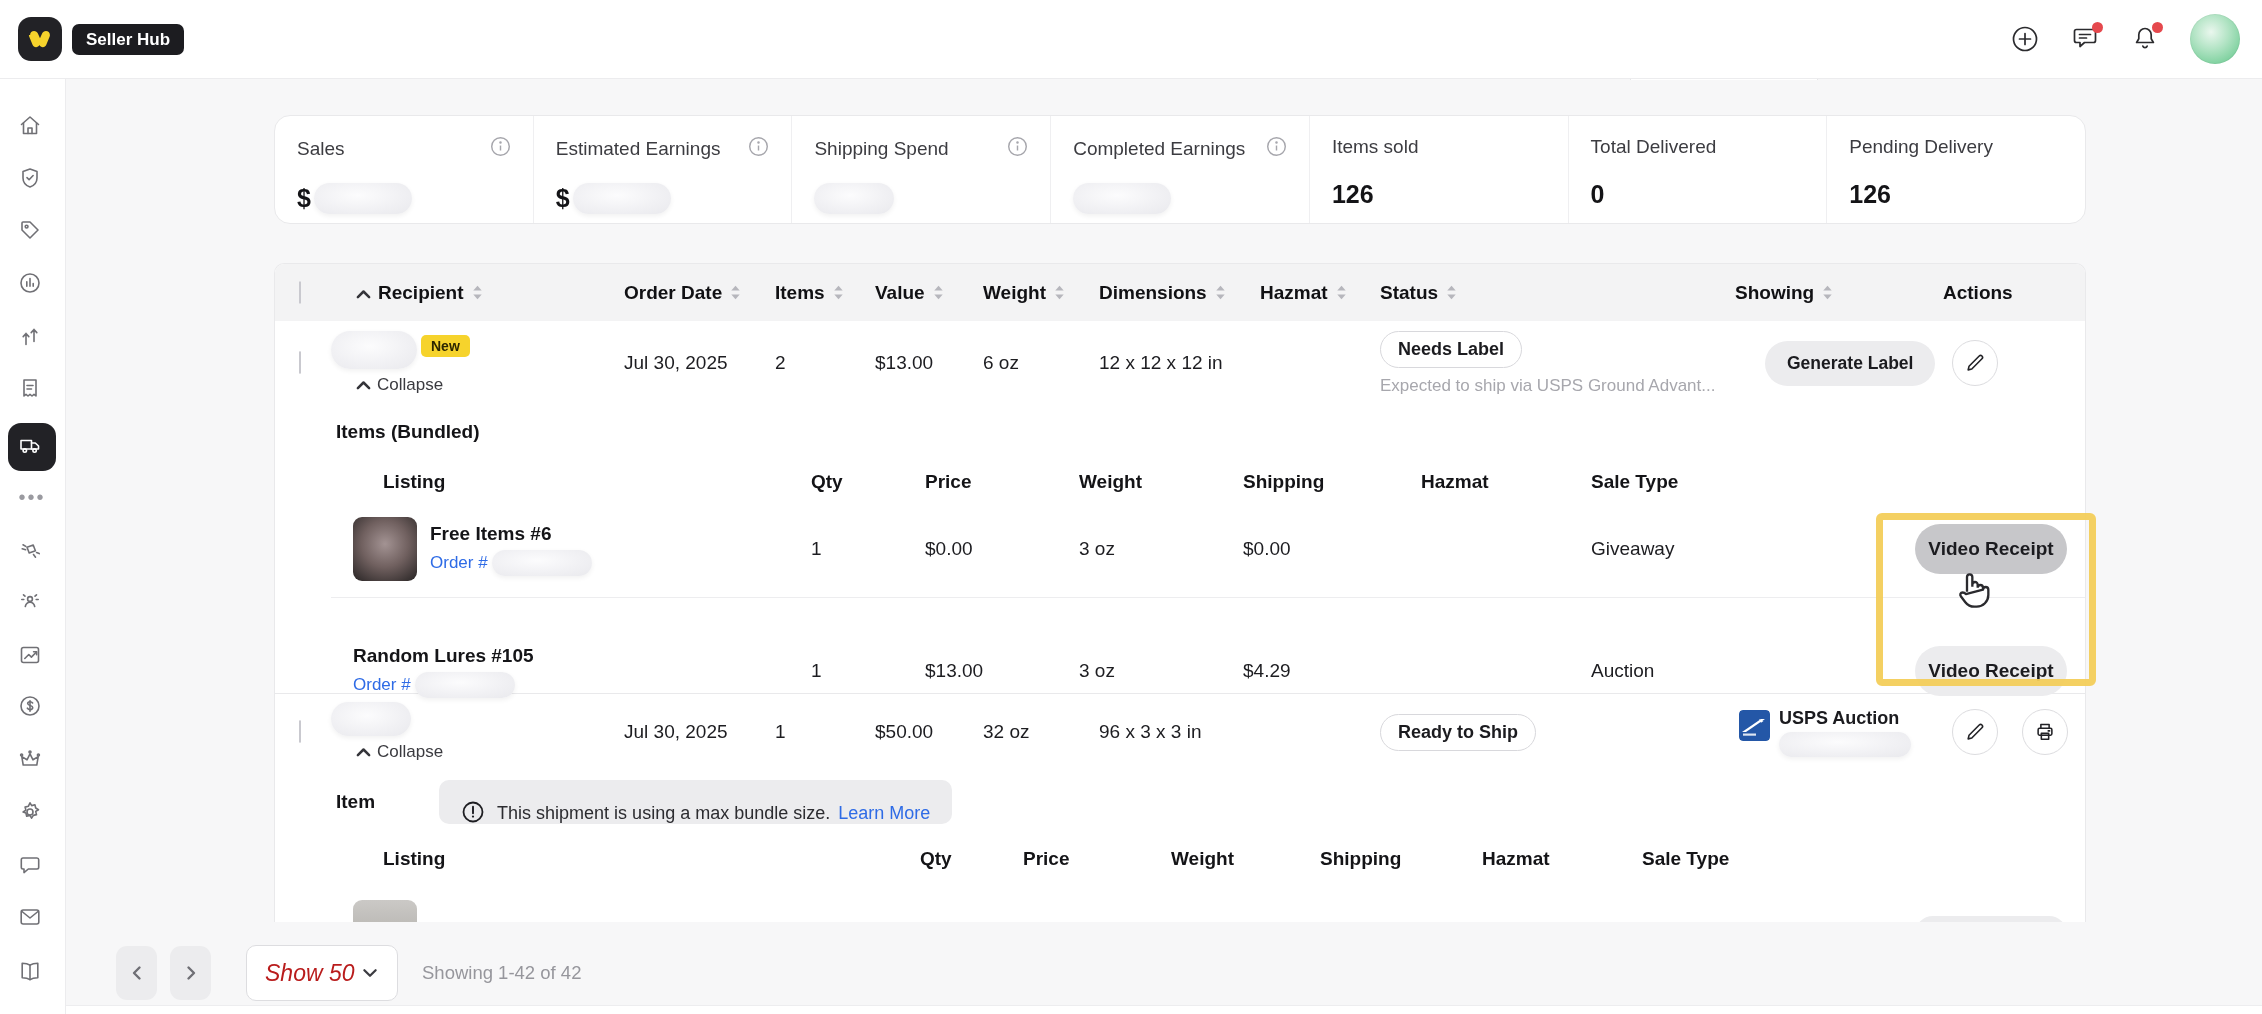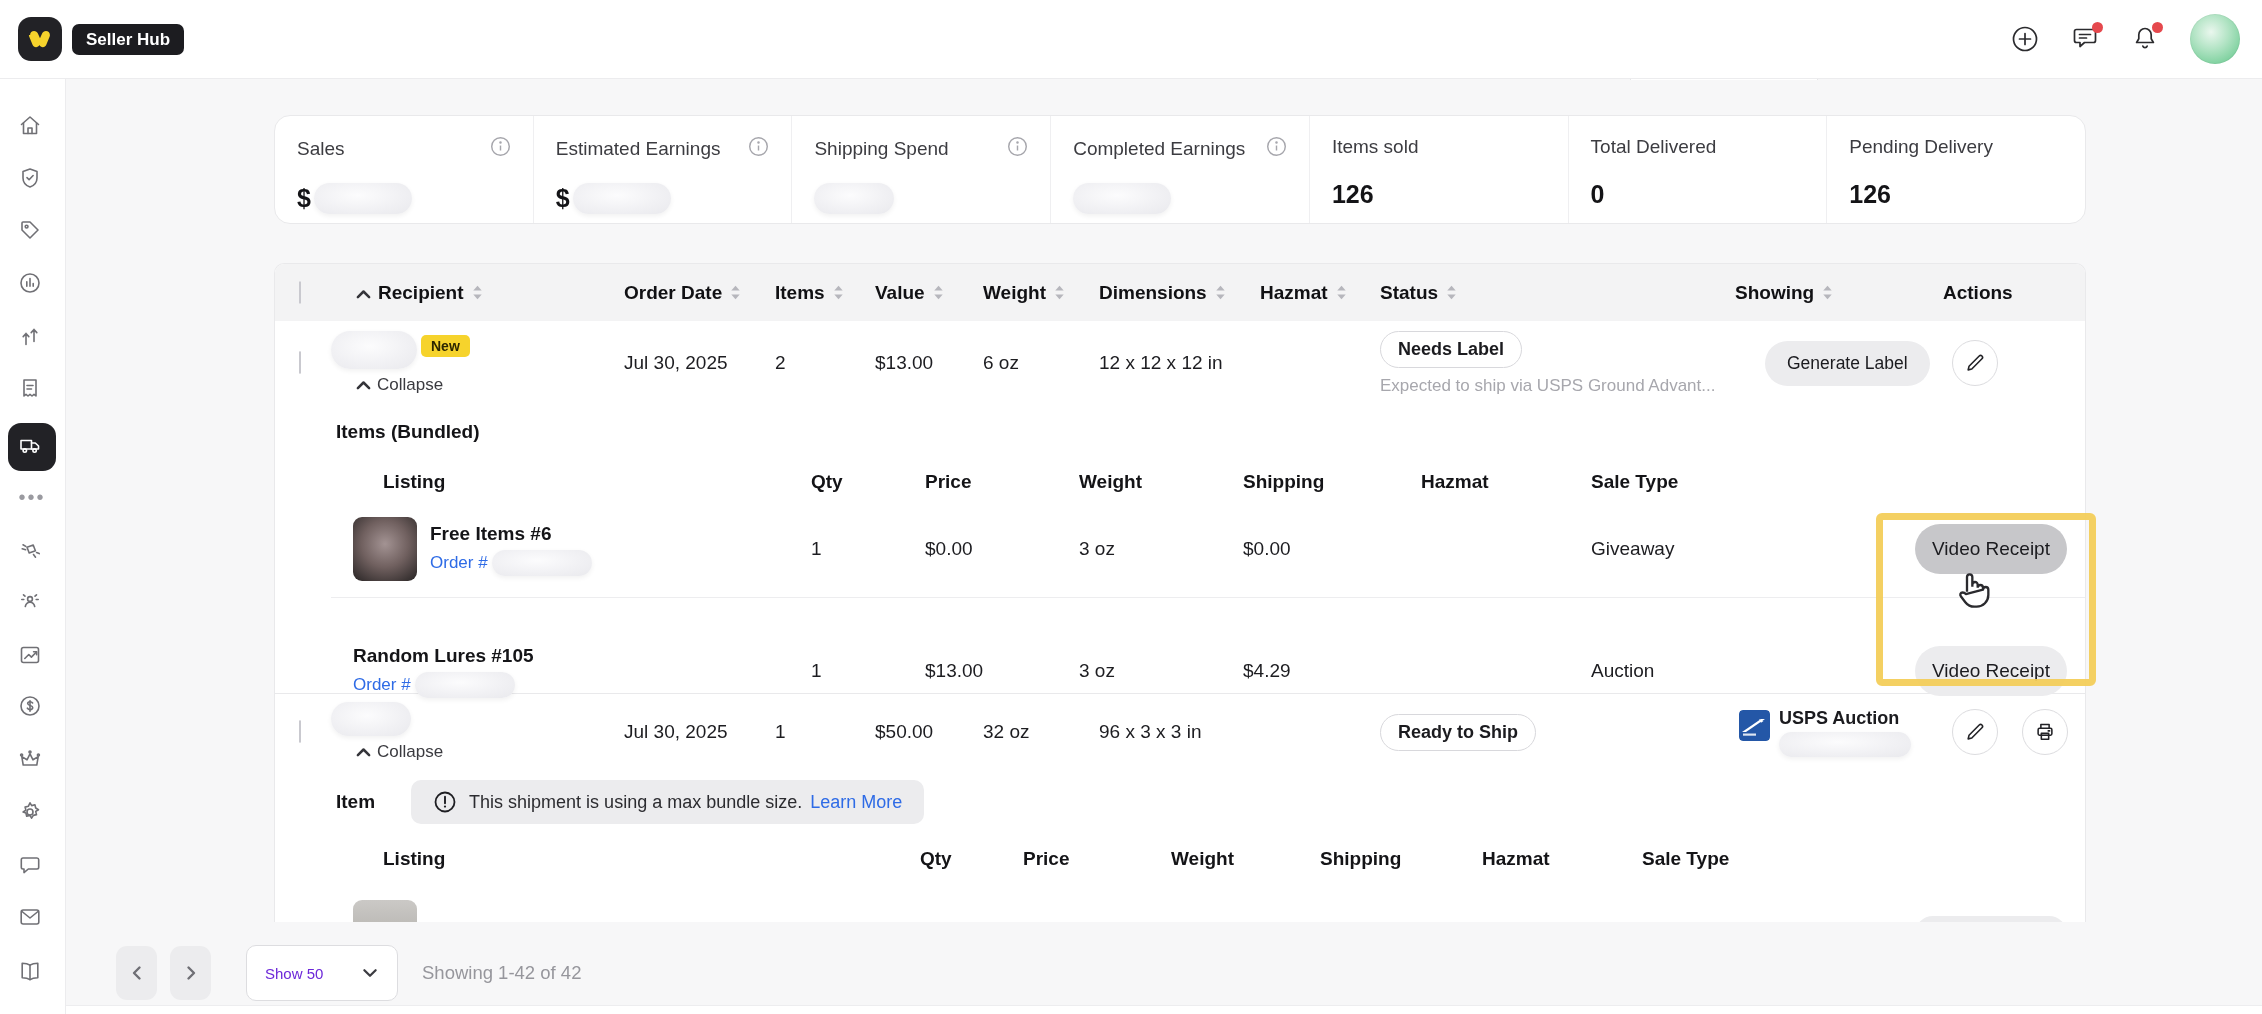--- a/index.html
+++ b/index.html
@@ -66,21 +66,21 @@
   .recip-line{display:flex;align-items:center;}
   .recip-blur{width:86px;height:38px;}
   .recip-blur.small{height:34px;width:80px;}
   .new-badge{margin-left:4px;margin-top:-8px;background:#f6d32c;color:#2c2600;font-size:14px;font-weight:700;
     padding:3px 10px;border-radius:5px;}
   .collapse{display:flex;align-items:center;gap:6px;font-size:17px;color:#3a3a3f;padding-left:25px;cursor:default;}
   .status-cell{display:flex;flex-direction:column;gap:8px;}
   .pill-badge{align-self:flex-start;border:1.5px solid #d8d8dc;border-radius:999px;background:#fff;
     padding:7px 17px;font-size:18px;font-weight:600;color:#1b1b1f;}
   .status-note{font-size:17px;color:#a7a7ad;white-space:nowrap;}
-  .btn{border:none;border-radius:999px;background:#ececee;font-family:inherit;font-size:17.5px;font-weight:400;color:#1b1b1f;
+  .btn{border:none;border-radius:999px;background:#ececee;font-family:inherit;font-size:17.5px;font-weight:700;color:#1b1b1f;
     padding:12px 22px;}
   .gen-label{margin-left:30px;white-space:nowrap;}
   .icon-btn{width:46px;height:46px;border-radius:50%;border:1.5px solid #dcdcdf;background:#fff;
     display:flex;align-items:center;justify-content:center;box-sizing:border-box;}
   .icon-btn svg{width:22px;height:22px;stroke:#222226;fill:none;stroke-width:1.7;stroke-linecap:round;stroke-linejoin:round;}
   .actions-cell{display:flex;gap:24px;padding-left:17px;}
   .usps-cell{display:flex;align-items:flex-start;gap:9px;padding-left:4px;}
   .usps-logo{width:31px;height:31px;border-radius:4px;flex:none;margin-top:2px;}
   .usps-txt{display:flex;flex-direction:column;gap:3px;}
   .usps-name{font-size:18px;font-weight:600;color:#1b1b1f;}
@@ -103,40 +103,40 @@
   .order-line{display:flex;align-items:center;gap:4px;}
   .order-link{font-size:17px;color:#2e6be6;}
   .order-blur{width:100px;height:26px;}
   .vr-btn{width:152px;height:50px;display:flex;align-items:center;justify-content:center;font-size:19px;padding:0;}
   .vr-hover{background:#c7c7ca;}
   .item-divider{height:1px;background:#ededef;margin:2px 0 1px 56px;}
 
   .bundle2{box-sizing:border-box;padding-top:10px;}
   .note-row{display:flex;align-items:center;gap:36px;padding-left:61px;}
   .note-label{font-size:19px;font-weight:700;color:#141417;}
-  .note-banner{display:flex;align-items:center;gap:12px;background:#ececee;border-radius:10px;height:44px;padding:0 22px;}
+  .note-banner{display:flex;align-items:flex-end;gap:12px;background:#ececee;border-radius:10px;height:44px;padding:0 22px;margin-left:28px;}
   .note-banner svg{width:24px;height:24px;flex:none;}
   .note-text{font-size:18px;color:#2c2c30;}
   .note-link{font-size:18px;color:#2e6be6;margin-left:-4px;}
   .bundle2 .sub-head{margin-top:20px;}
   .bundle2 .item-row{margin-top:4px;height:110px;align-items:start;padding-top:22px;}
   .partial-btn{width:152px;height:40px;border-radius:18px 18px 0 0;background:#ececee;margin-top:16px;}
 
   
   .highlight-box{position:absolute;left:1876px;top:513px;width:220px;height:173px;z-index:12;
     border:7px solid rgba(243,206,90,.95);border-radius:6px;box-sizing:border-box;pointer-events:none;}
   .cursor{position:absolute;left:1952px;top:568px;z-index:13;pointer-events:none;}
 
   
   .pagination{position:absolute;left:116px;top:944px;height:58px;display:flex;align-items:center;z-index:4;}
   .page-btn{width:41px;height:54px;border:none;border-radius:11px;background:#ececee;display:flex;align-items:center;justify-content:center;margin-right:13px;padding:0;}
   .page-btn svg{width:16px;height:16px;stroke:#6f6f75;fill:none;stroke-width:2.4;stroke-linecap:round;stroke-linejoin:round;}
   .page-size{width:152px;height:56px;margin-left:22px;background:#fff;border:1px solid #dddde0;border-radius:10px;
     display:flex;align-items:center;justify-content:space-between;padding:0 18px;box-sizing:border-box;}
-  .page-size-label{font-size:15px;color:#6d28d9;}
+  .page-size-label{font-size:23px;color:#b91c1c;font-style:italic;}
   .page-size svg{width:18px;height:18px;stroke:#3c3c41;fill:none;stroke-width:2;stroke-linecap:round;stroke-linejoin:round;}
   .page-summary{margin-left:24px;font-size:18.5px;color:#96969c;}
   .bottom-strip{position:absolute;left:65px;right:0;bottom:0;height:8px;background:#fff;border-top:1px solid #ededef;}
 </style>
 </head>
 <body>
 
 <div class="screen">
 
   <header class="topbar">

